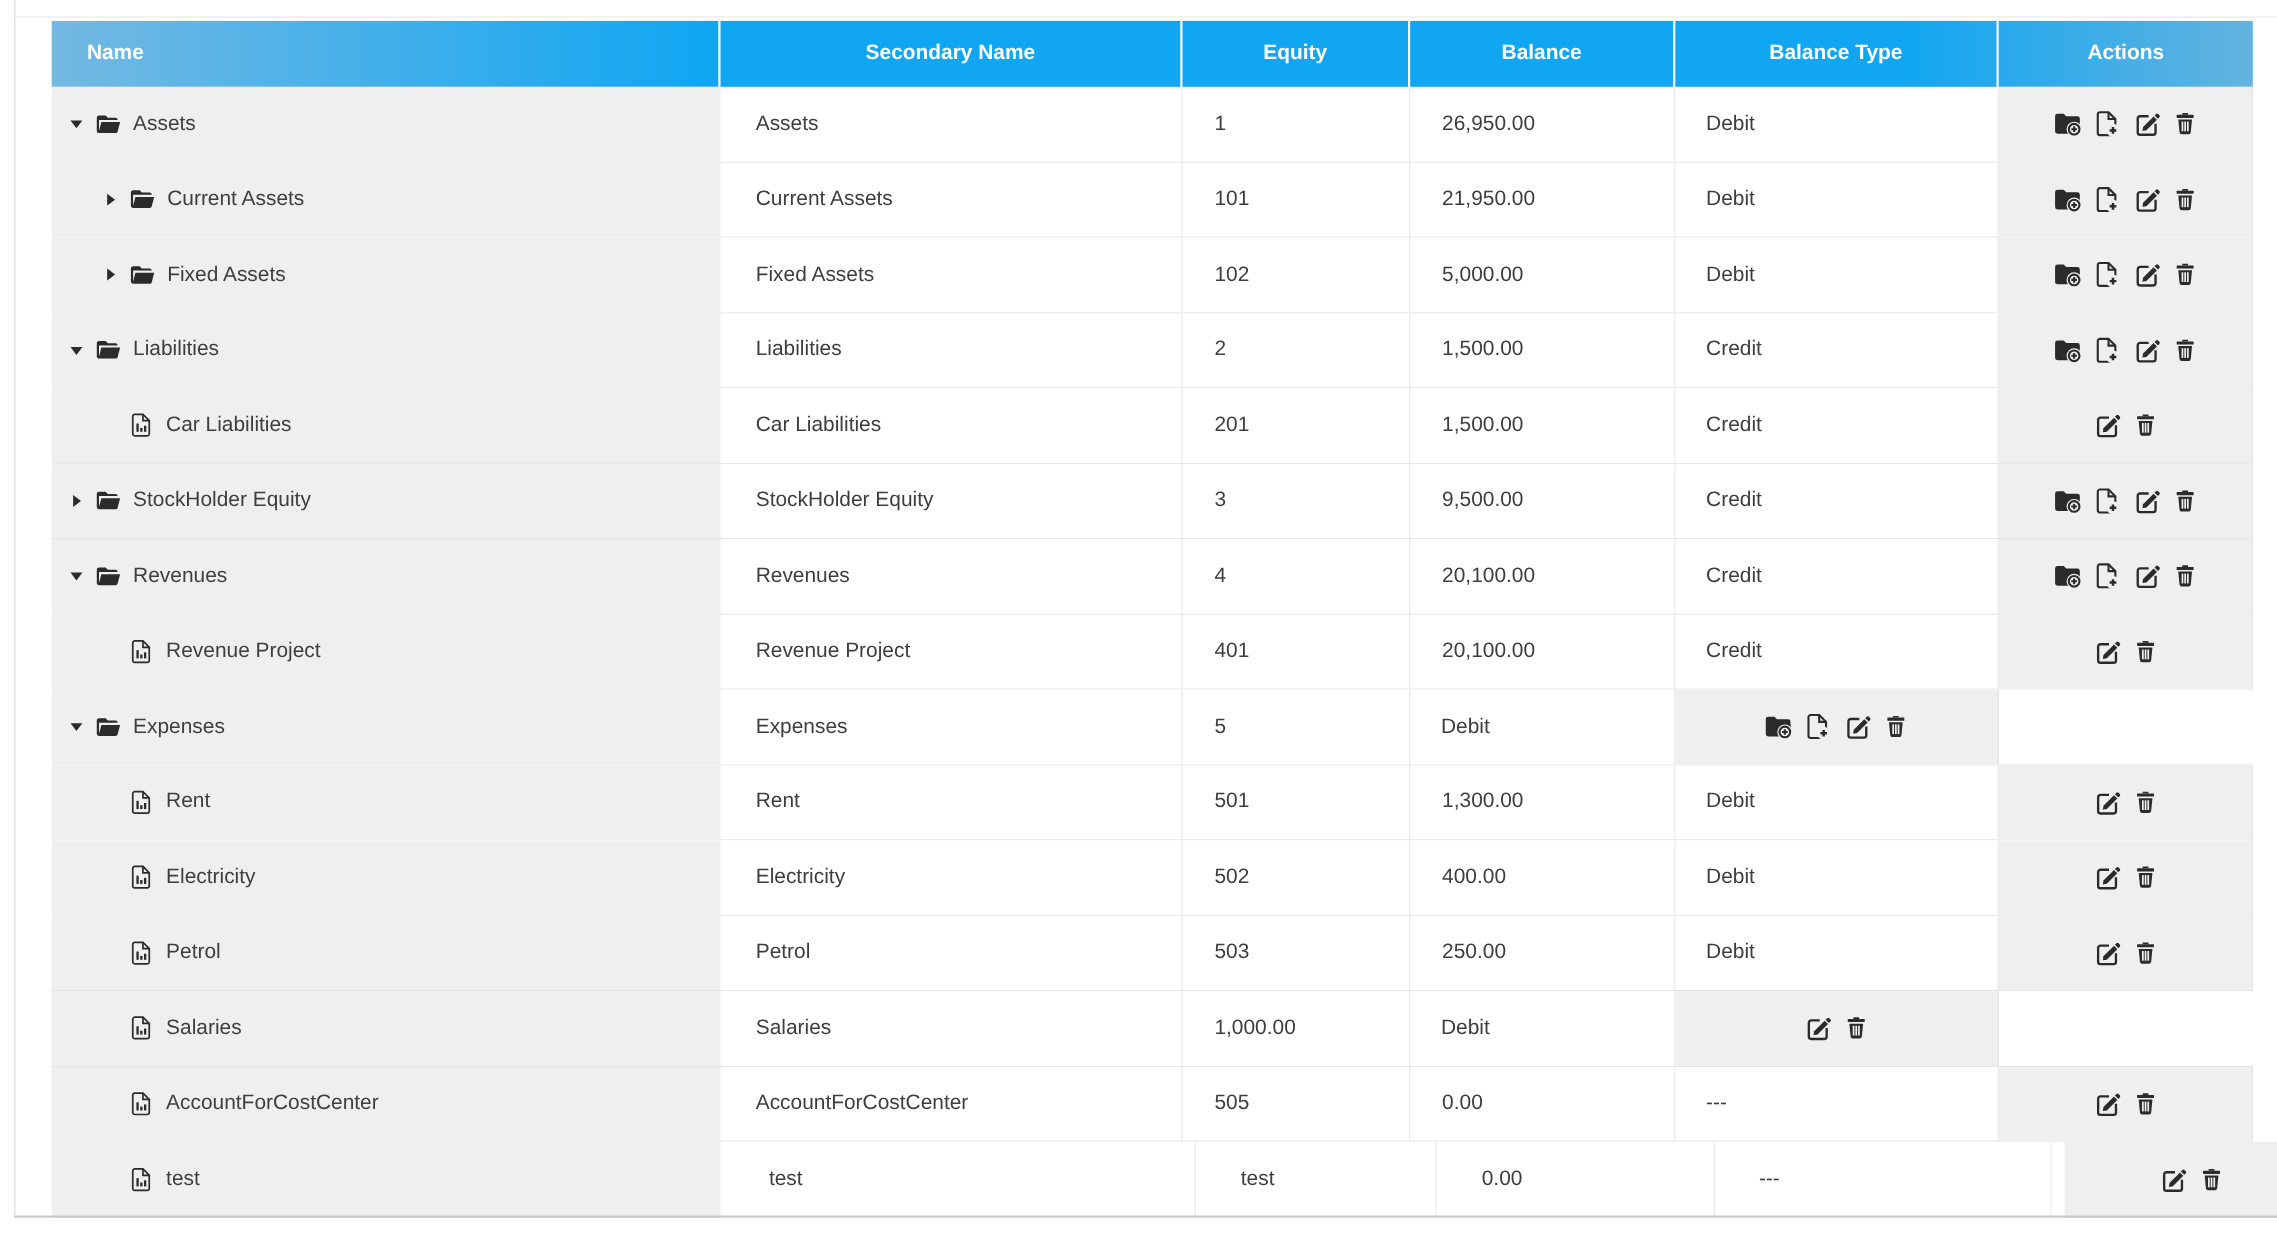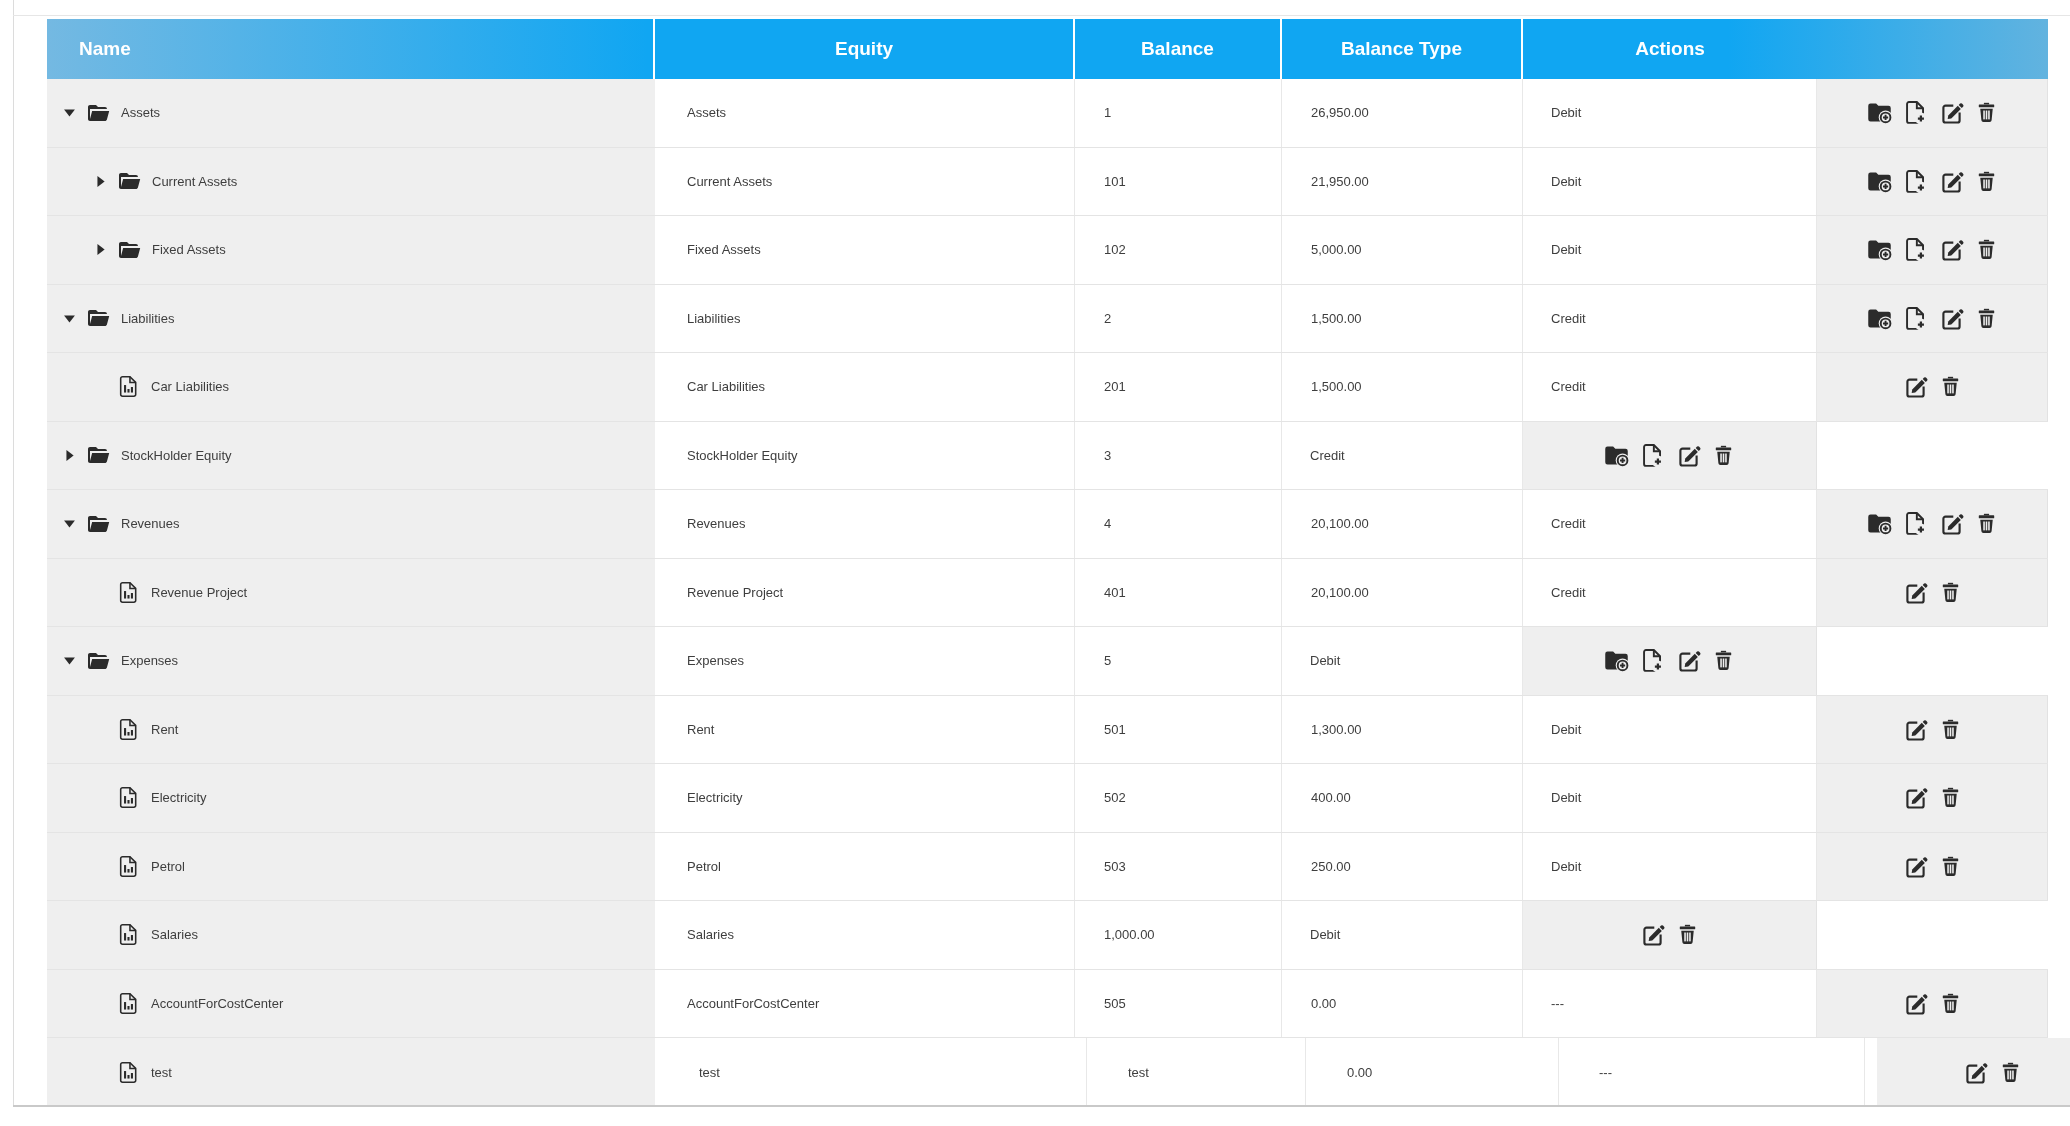--- a/index.html
+++ b/index.html
@@ -17,21 +17,21 @@
   .grid-row{display:grid;grid-template-columns:608px 420px 207px 241px 294px 231px;}
 
   .thead{
     height:60px;color:#ffffff;font-size:19px;font-weight:bold;
     background:linear-gradient(90deg,var(--hgrad-start) 0%,var(--hblue) 30%,var(--hblue) 84%,var(--hgrad-end) 100%);
   }
   .th{display:flex;align-items:center;justify-content:center;border-right:2px solid #ffffff;box-sizing:border-box;}
   .th:last-child{border-right:none;}
   .th-name{justify-content:flex-start;padding-left:32px;}
 
-  .tr{height:68.5px;box-sizing:border-box;border-bottom:1px solid #e4e4e4;background:#ffffff;font-size:13px;color:#3e3e3e;}
+  .tr{height:68.5px;box-sizing:border-box;border-bottom:1px solid #e4e4e4;background:#ffffff;font-size:19px;color:#3e3e3e;}
   .tr:last-child{border-bottom:none;gap:12px;}
   .cell{display:flex;align-items:center;box-sizing:border-box;overflow:hidden;white-space:nowrap;}
   .cell-name,.cell-actions{background:var(--row-gray);}
   .cell-secondary{padding-left:32px;border-right:1px solid #e8e8e8;}
   .cell-number,.cell-balance{padding-left:29px;border-right:1px solid #e8e8e8;}
   .cell-type{padding-left:28px;border-right:1px solid #e8e8e8;}
   .cell-actions{justify-content:center;gap:9px;border-right:1px solid #e2e2e2;}
 
   .caret-slot{width:22px;display:flex;align-items:center;flex:none;}
   .tree-icon{display:flex;align-items:center;margin-right:10px;flex:none;}
@@ -40,20 +40,21 @@
 </style>
 </head>
 <body>
 
 <div class="panel-left-border"></div>
 <div class="panel-top-border"></div>
 
 <div class="acct-table">
   <div class="thead grid-row" id="thead">
       <div class="th th-name">Name</div>
+      <div class="th">Secondary Name</div>
       <div class="th">Equity</div>
       <div class="th">Balance</div>
       <div class="th">Balance Type</div>
       <div class="th">Actions</div>
     </div>
   <div id="tbody">
       <div class="tr grid-row">
         <div class="cell cell-name" style="padding-left: 16px;">
           <span class="caret-slot">
             <svg width="13" height="13" viewBox="0 0 12 12">
@@ -352,20 +353,21 @@
           </span>
           <span class="tree-icon">
             <svg width="26" height="24" viewBox="0 0 24 24">
               <path fill="#2b2b2b" d="M19,20H4C2.89,20 2,19.1 2,18V6C2,4.89 2.89,4 4,4H10L12,6H19A2,2 0 0,1 21,8H4V18L6.14,10H23.21L20.93,18.5C20.7,19.37 19.92,20 19,20Z"></path>
             </svg>
           </span>
           <span>StockHolder Equity</span>
         </div>
         <div class="cell cell-secondary">StockHolder Equity</div>
         <div class="cell cell-number">3</div>
+        <div class="cell cell-balance">9,500.00</div>
         <div class="cell cell-type">Credit</div>
         <div class="cell cell-actions">
           <button class="icon-btn">
             <span>
               <svg width="27" height="27" viewBox="0 0 24 24">
                 <path d="M2 6 a2 2 0 0 1 2 -2 h5 l2 2 h9 a2 2 0 0 1 2 2 v10 a2 2 0 0 1 -2 2 H4 a2 2 0 0 1 -2 -2 Z" fill="#2b2b2b"></path>
                 <circle cx="17.4" cy="16.4" r="6.1" fill="#efefef"></circle>
                 <circle cx="17.4" cy="16.4" r="4.3" fill="none" stroke="#2b2b2b" stroke-width="1.7"></circle>
                 <path d="M17.4 14.1 v4.6 M15.1 16.4 h4.6" stroke="#2b2b2b" stroke-width="1.7" fill="none"></path>
               </svg>

